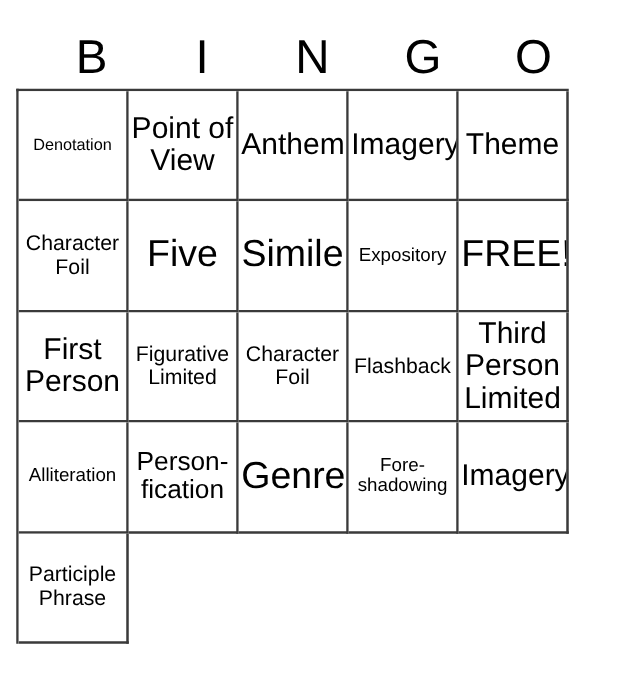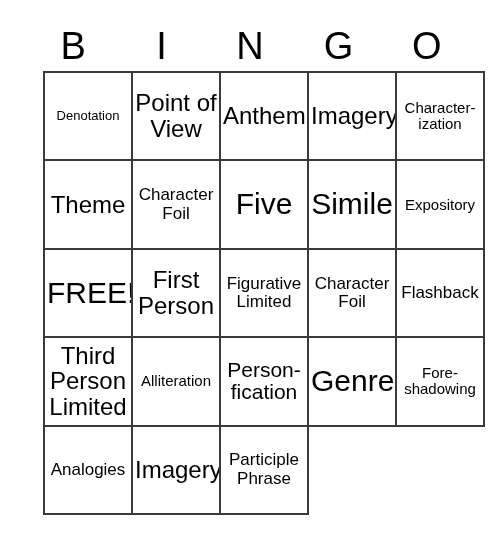--- a/index.html
+++ b/index.html
@@ -37,21 +37,21 @@
     justify-content: center;
     font-size: 38px;
     line-height: 1;
     font-weight: 400;
     letter-spacing: 0;
     color: #000;
   }
   
   #grid {
     position: absolute;
-    left: 43px;
+    left: 13px;
     top: 71px;
     width: 442px;
     height: 444px;
     display: grid;
     grid-template-columns: repeat(5, 1fr);
     grid-template-rows: repeat(5, 1fr);
     border-left: 2px solid #3a3a3a;
     border-top: 2px solid #3a3a3a;
     box-sizing: border-box;
   }
@@ -103,24 +103,20 @@
         <span class="cell-text sz-xl">Point of
 View</span>
       </div>
       <div class="cell">
         <span class="cell-text sz-xl">Anthem</span>
       </div>
       <div class="cell">
         <span class="cell-text sz-xl">Imagery</span>
       </div>
       <div class="cell">
-        <span class="cell-text sz-sm">Character-
-ization</span>
-      </div>
-      <div class="cell">
         <span class="cell-text sz-xl">Theme</span>
       </div>
       <div class="cell">
         <span class="cell-text sz-md">Character
 Foil</span>
       </div>
       <div class="cell">
         <span class="cell-text sz-xxl">Five</span>
       </div>
       <div class="cell">
@@ -160,23 +156,20 @@
 fication</span>
       </div>
       <div class="cell">
         <span class="cell-text sz-xxl">Genre</span>
       </div>
       <div class="cell">
         <span class="cell-text sz-sm">Fore-
 shadowing</span>
       </div>
       <div class="cell">
-        <span class="cell-text sz-md">Analogies</span>
-      </div>
-      <div class="cell">
         <span class="cell-text sz-xl">Imagery</span>
       </div>
       <div class="cell">
         <span class="cell-text sz-md">Participle
 Phrase</span>
       </div>
     </div>
 
 </div>
 

